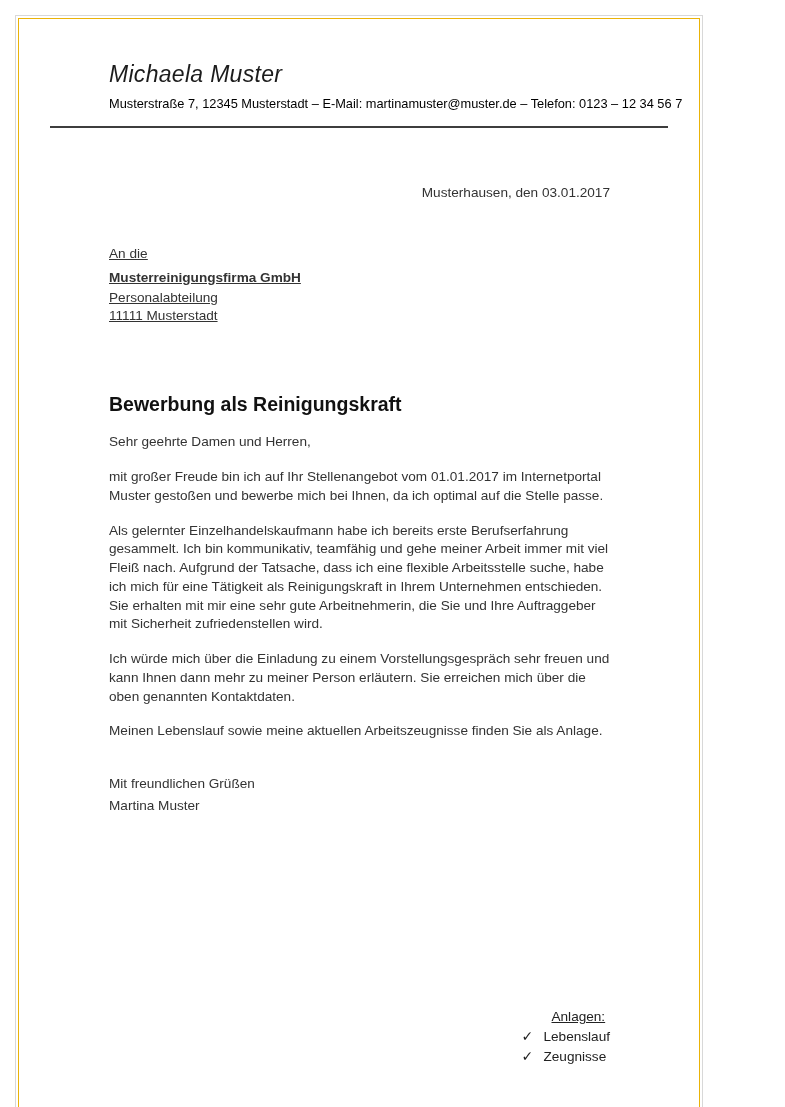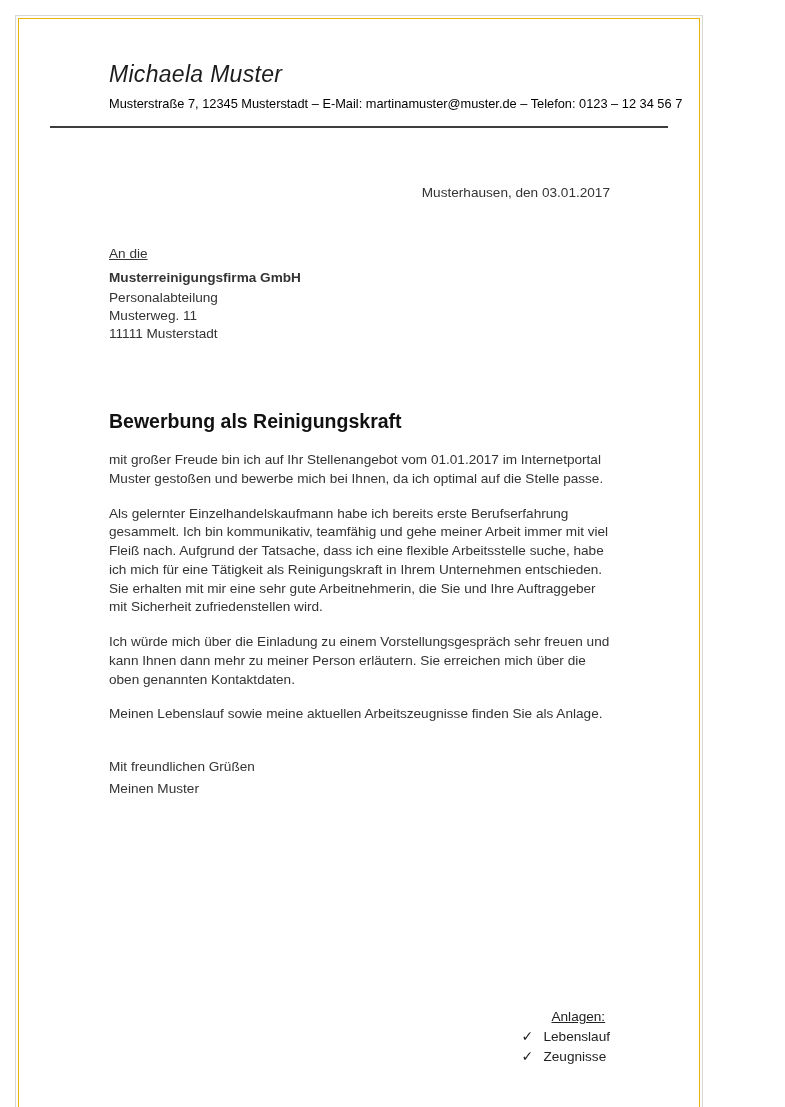--- a/index.html
+++ b/index.html
@@ -46,20 +46,21 @@
     line-height: 1.38;
     color: #333333;
   }
   .date-line {
     margin-top: 56px;
     text-align: right;
     font-size: 13.6px;
   }
   .recipient {
     margin-top: 42px;
+    text-decoration: underline;
   }
   .recipient-intro {
     text-decoration: underline;
     margin-bottom: 5px;
   }
   .recipient-company {
     font-weight: bold;
     margin-bottom: 3px;
   }
   .recipient-line {
@@ -125,39 +126,39 @@
   <hr class="header-rule">
 
   <div class="content">
 
     <div class="date-line">Musterhausen, den 03.01.2017</div>
 
     <div class="recipient">
       <div class="recipient-intro">An die</div>
       <div class="recipient-company recipient-line">Musterreinigungsfirma GmbH</div>
       <div class="recipient-line">Personalabteilung</div>
-      <div class="recipient-line">Musterweg. 11</div>
       <div class="recipient-line">11111 Musterstadt</div>
     </div>
 
     <div class="subject">Bewerbung als Reinigungskraft</div>
 
+    <p class="greeting">Sehr geehrte Damen und Herren,</p>
 
     <p>mit großer Freude bin ich auf Ihr Stellenangebot vom 01.01.2017 im Internetportal Muster gestoßen und bewerbe mich bei Ihnen, da ich optimal auf die Stelle passe.</p>
 
     <p>Als gelernter Einzelhandelskaufmann habe ich bereits erste Berufserfahrung gesammelt. Ich bin kommunikativ, teamfähig und gehe meiner Arbeit immer mit viel Fleiß nach. Aufgrund der Tatsache, dass ich eine flexible Arbeitsstelle suche, habe ich mich für eine Tätigkeit als Reinigungskraft in Ihrem Unternehmen entschieden. Sie erhalten mit mir eine sehr gute Arbeitnehmerin, die Sie und Ihre Auftraggeber mit Sicherheit zufriedenstellen wird.</p>
 
     <p>Ich würde mich über die Einladung zu einem Vorstellungsgespräch sehr freuen und kann Ihnen dann mehr zu meiner Person erläutern. Sie erreichen mich über die oben genannten Kontaktdaten.</p>
 
     <p>Meinen Lebenslauf sowie meine aktuellen Arbeitszeugnisse finden Sie als Anlage.</p>
 
     <p class="closing">Mit freundlichen Grüßen</p>
 
 
-    <div class="signer">Meinen Muster</div>
+    <div class="signer">Martina Muster</div>
 
   </div>
 
   <div class="attachments">
     <div class="attachments-label">Anlagen:</div>
     <div class="attachment-item">
       <span class="check">✓</span><span>Lebenslauf</span>
     </div>
     <div class="attachment-item">
       <span class="check">✓</span><span>Zeugnisse</span>

